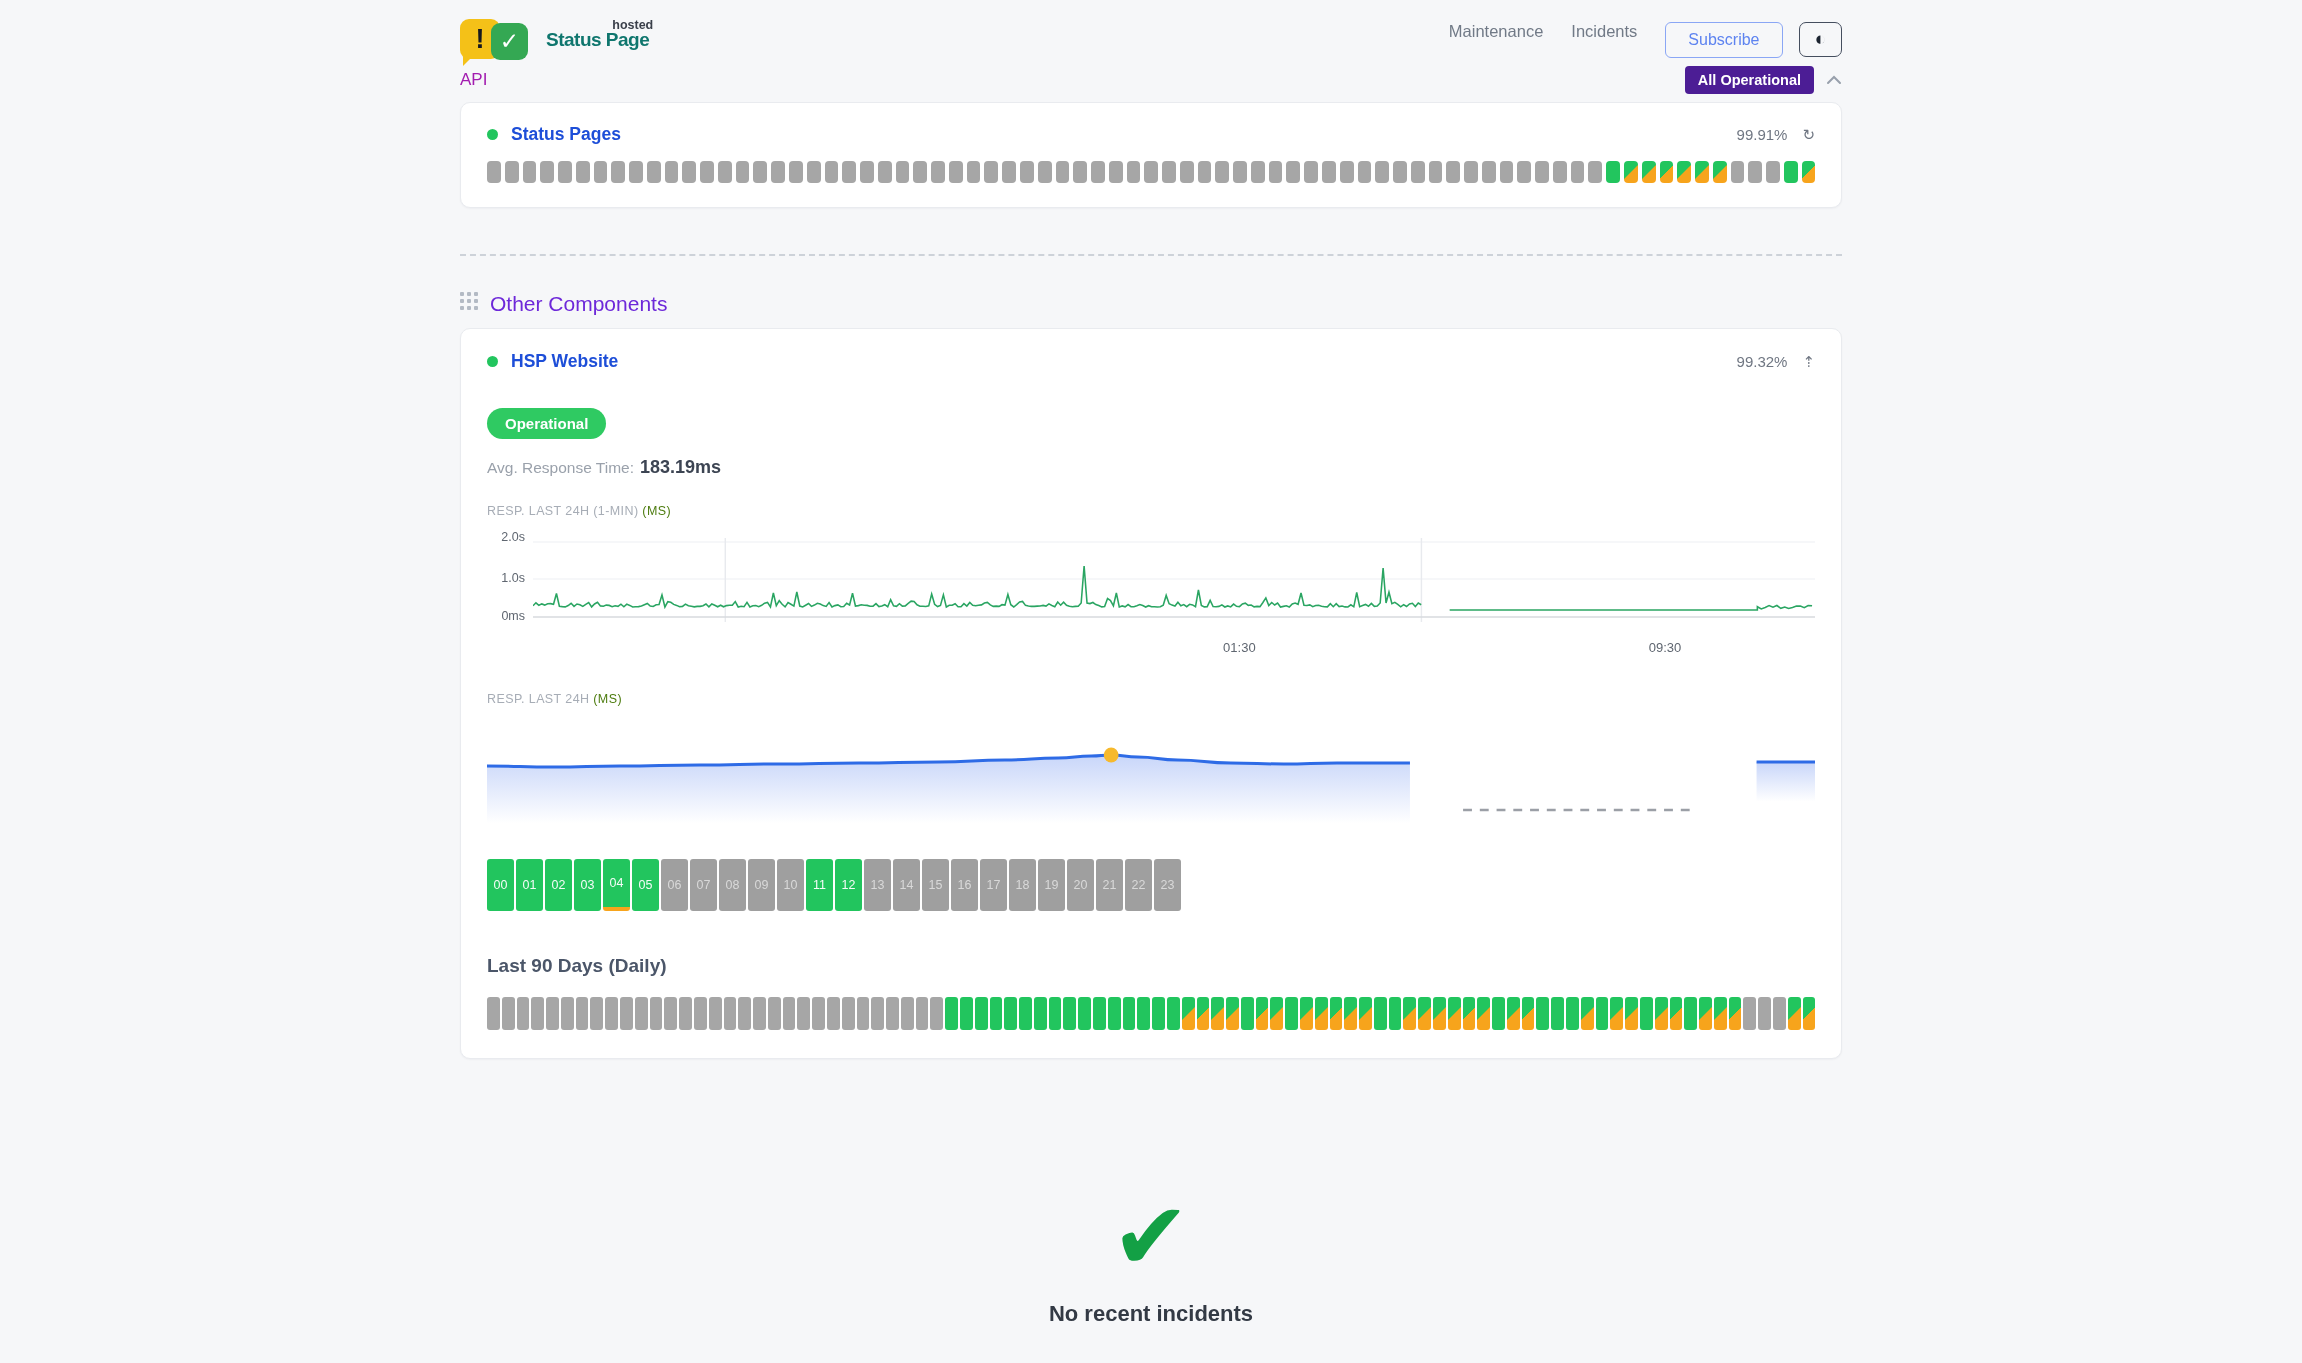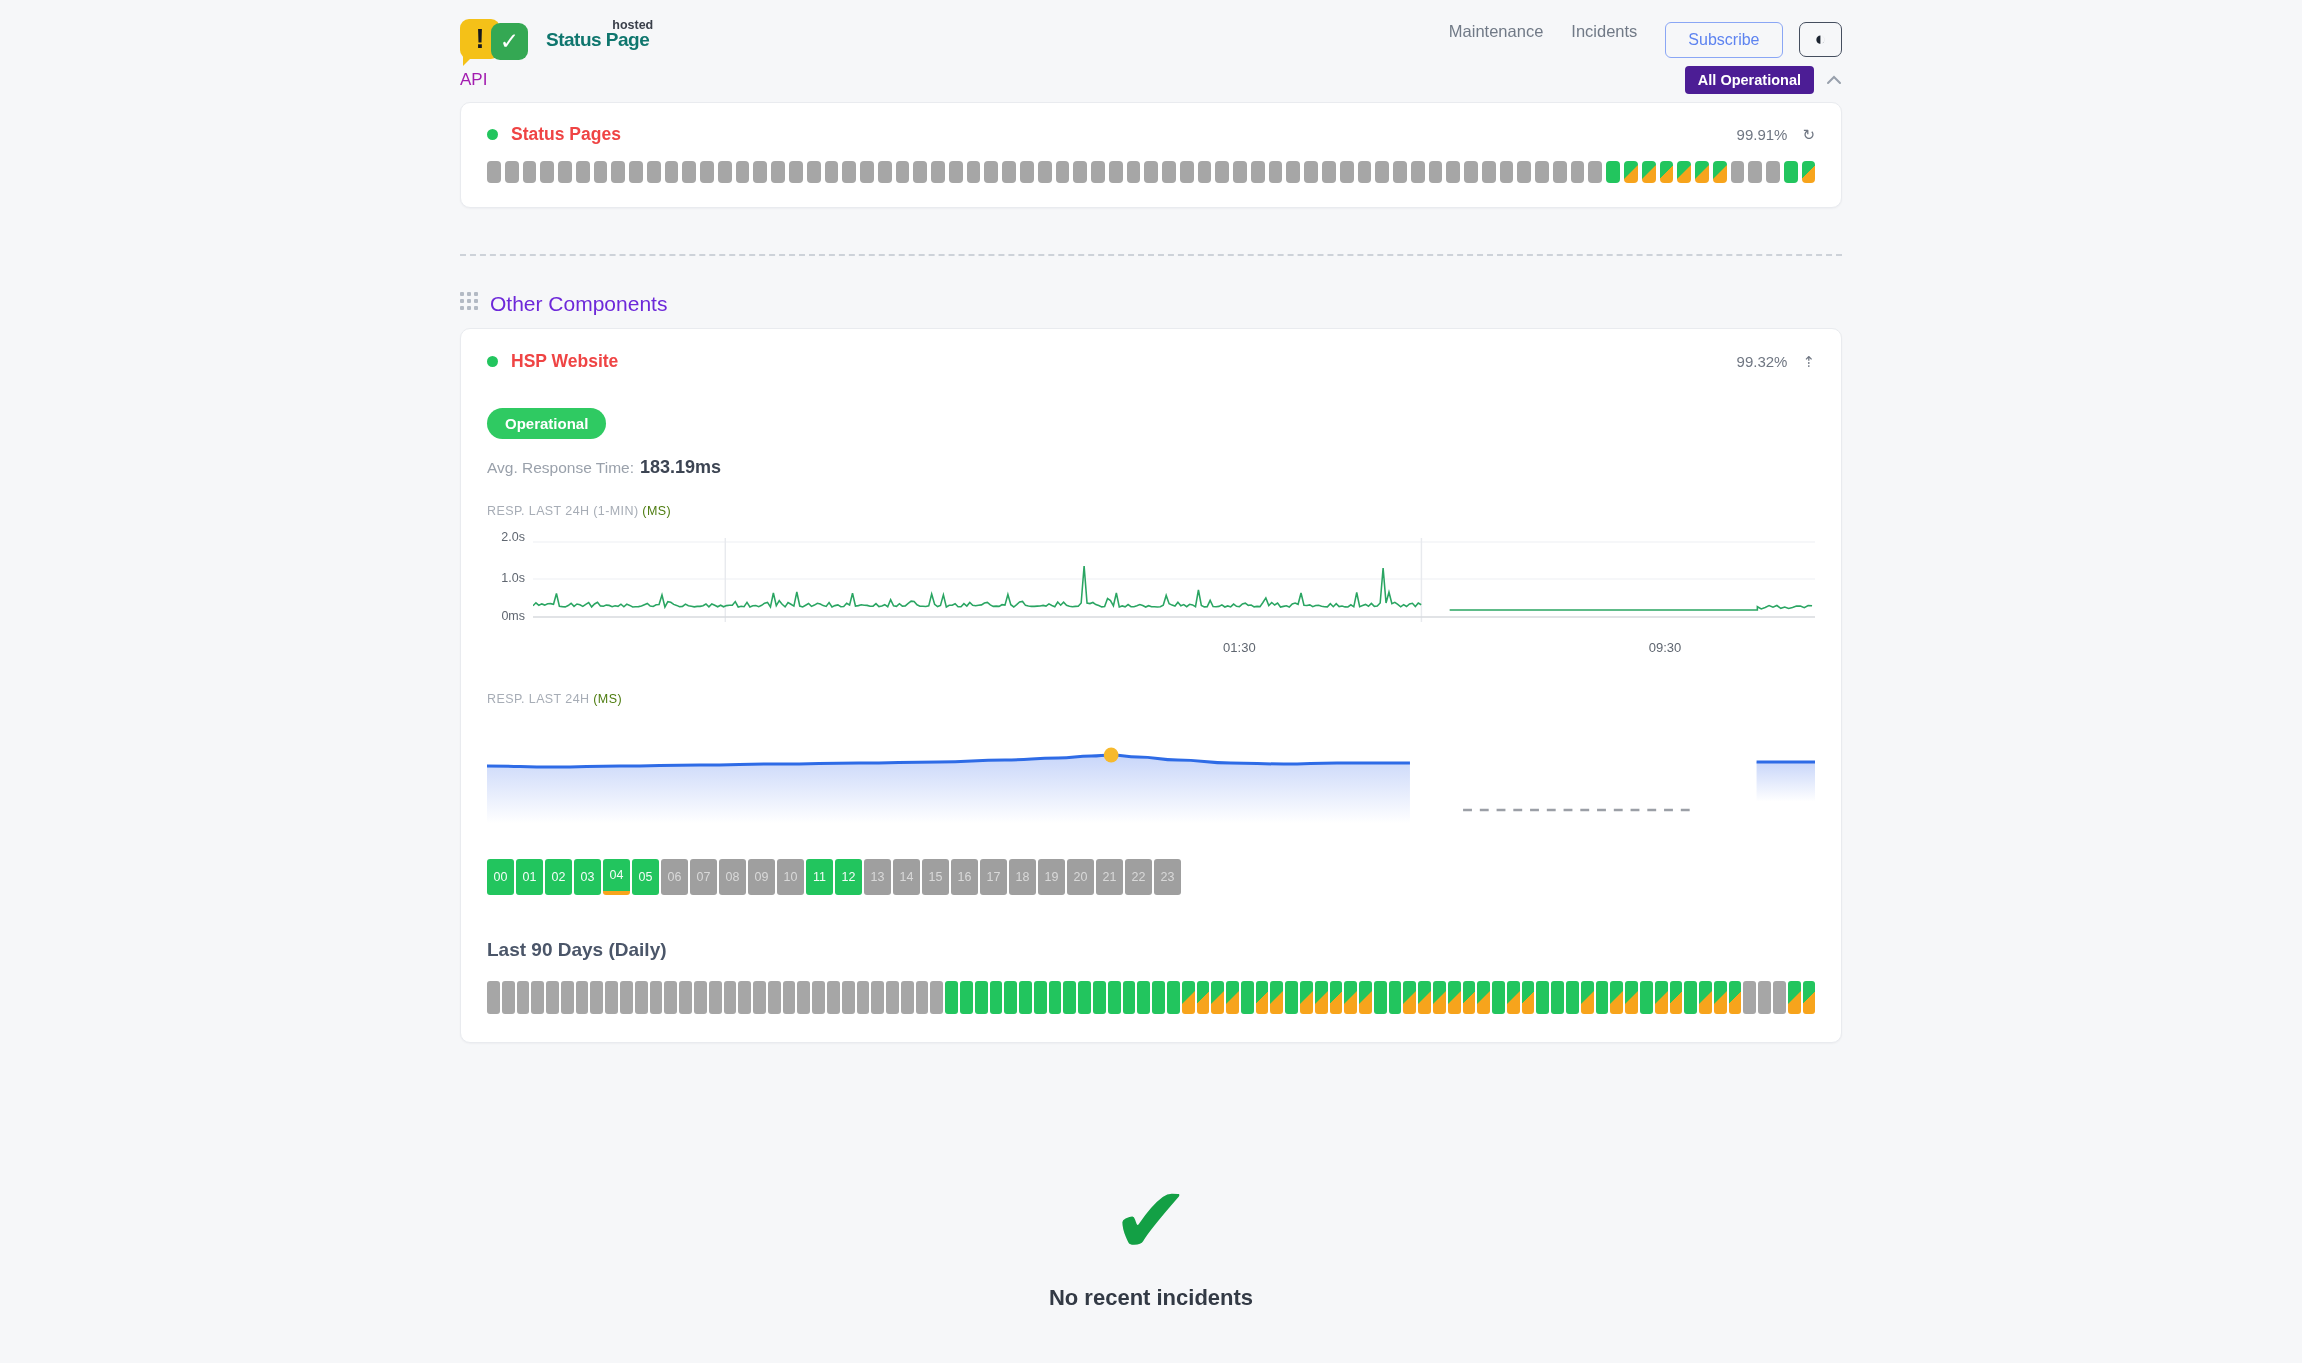--- a/index.html
+++ b/index.html
@@ -31,21 +31,21 @@
   .sub-row { display:flex; justify-content:space-between; align-items:center; margin-top:0px; height:28px; }
   .section-label { color:#a21caf; font-size:17px; }
   .overall { display:flex; align-items:center; gap:12px; }
   .badge-green { background:#4c1d95; color:#fff; font-weight:700; font-size:14.5px; padding:6px 13px; border-radius:4px; }
   .chev { display:flex; cursor:pointer; }
 
   
   .card { background:#fff; border:1px solid #e9ebef; border-radius:10px; box-shadow:0 1px 2px rgba(16,24,40,.04);
           padding:21px 26px 24px; margin-top:8px; }
   .comp-head { display:flex; justify-content:space-between; align-items:center; }
-  .comp-name { display:flex; align-items:center; gap:13px; color:#ef4444; font-size:17.5px; font-weight:600; }
+  .comp-name { display:flex; align-items:center; gap:13px; color:#1d4ed8; font-size:17.5px; font-weight:600; }
   .dot { width:11px; height:11px; border-radius:50%; background:#22c55e; }
   .comp-right { display:flex; align-items:center; gap:15px; color:#6f7682; font-size:15px; }
   .icon-sm { color:#6f7682; font-size:15px; cursor:pointer; }
 
   .bar-row { display:flex; gap:4px; margin-top:16px; }
   .bar { flex:1; height:22px; border-radius:4px; }
   .bar.e { background:#a6a6a6; }
   .bar.u { background:#22c55e; }
   .bar.d { background:linear-gradient(135deg,#22c55e 49%,#f7a41c 51%); }
 
@@ -64,21 +64,21 @@
   .ylab { width:46px; position:relative; height:100px; }
   .ylab span { position:absolute; right:8px; font-size:12.5px; color:#5f6670; }
   .plot1 { flex:1; }
   .xlab { position:relative; height:24px; margin-left:46px; }
   .xlab span { position:absolute; transform:translateX(-50%); font-size:13px; color:#5f6670; top:6px; }
 
   .chart2-wrap { margin-top:40px; }
 
   .block-title { margin-top:22px; color:#4b5669; font-size:19px; font-weight:600; }
   .hours { display:flex; gap:2px; margin-top:24px; }
-  .hour { width:27px; height:36px; border-radius:3px; display:flex; align-items:center; justify-content:center; font-size:12.5px; cursor:pointer; }
+  .hour { width:27px; height:52px; border-radius:3px; display:flex; align-items:center; justify-content:center; font-size:12.5px; cursor:pointer; }
   .hour.u { background:#22c55e; color:rgba(255,255,255,.95); }
   .hour.e { background:#9f9f9f; color:#d9d9d9; }
   .hour.marked { border-bottom:4px solid #f7a41c; }
   .bars90 { display:flex; gap:2px; margin-top:20px; }
   .bars90 .bar { height:33px; border-radius:3px; }
 
   footer { text-align:center; margin-top:138px; }
   .big-check { font-size:94px; line-height:.85; color:#13a045; font-weight:bold; }
   .f-title { margin-top:24px; font-size:22px; color:#333a45; font-weight:600; }
 </style>

